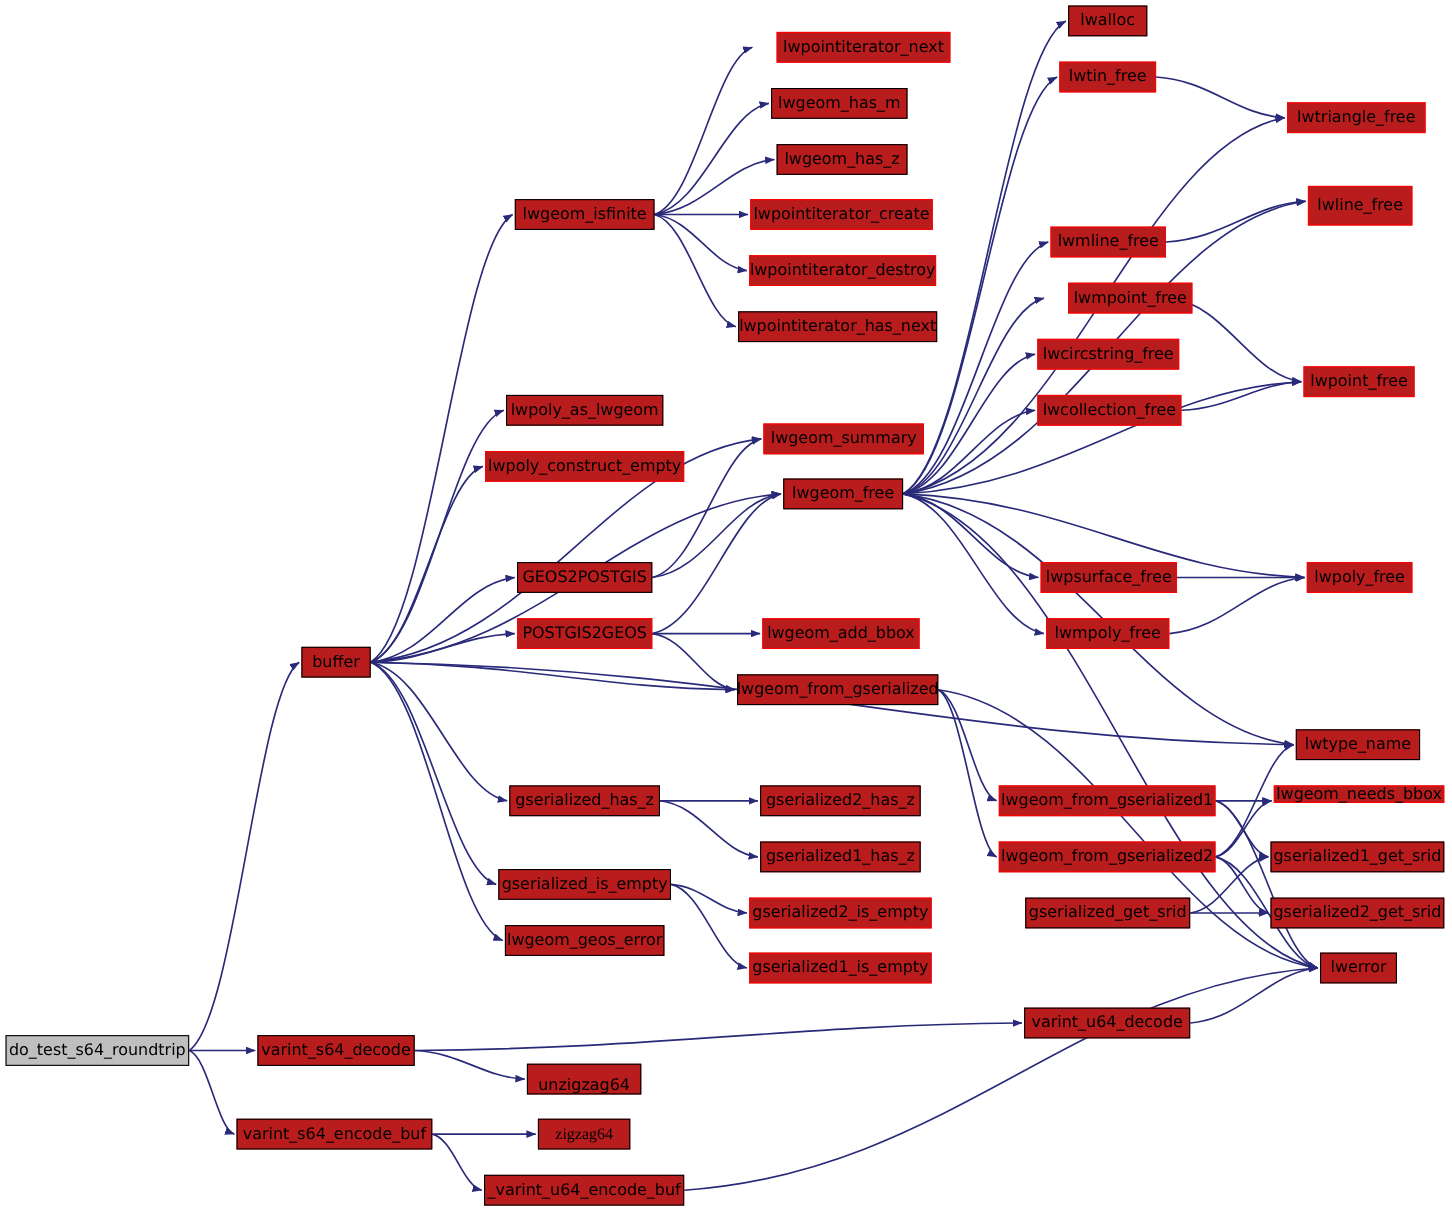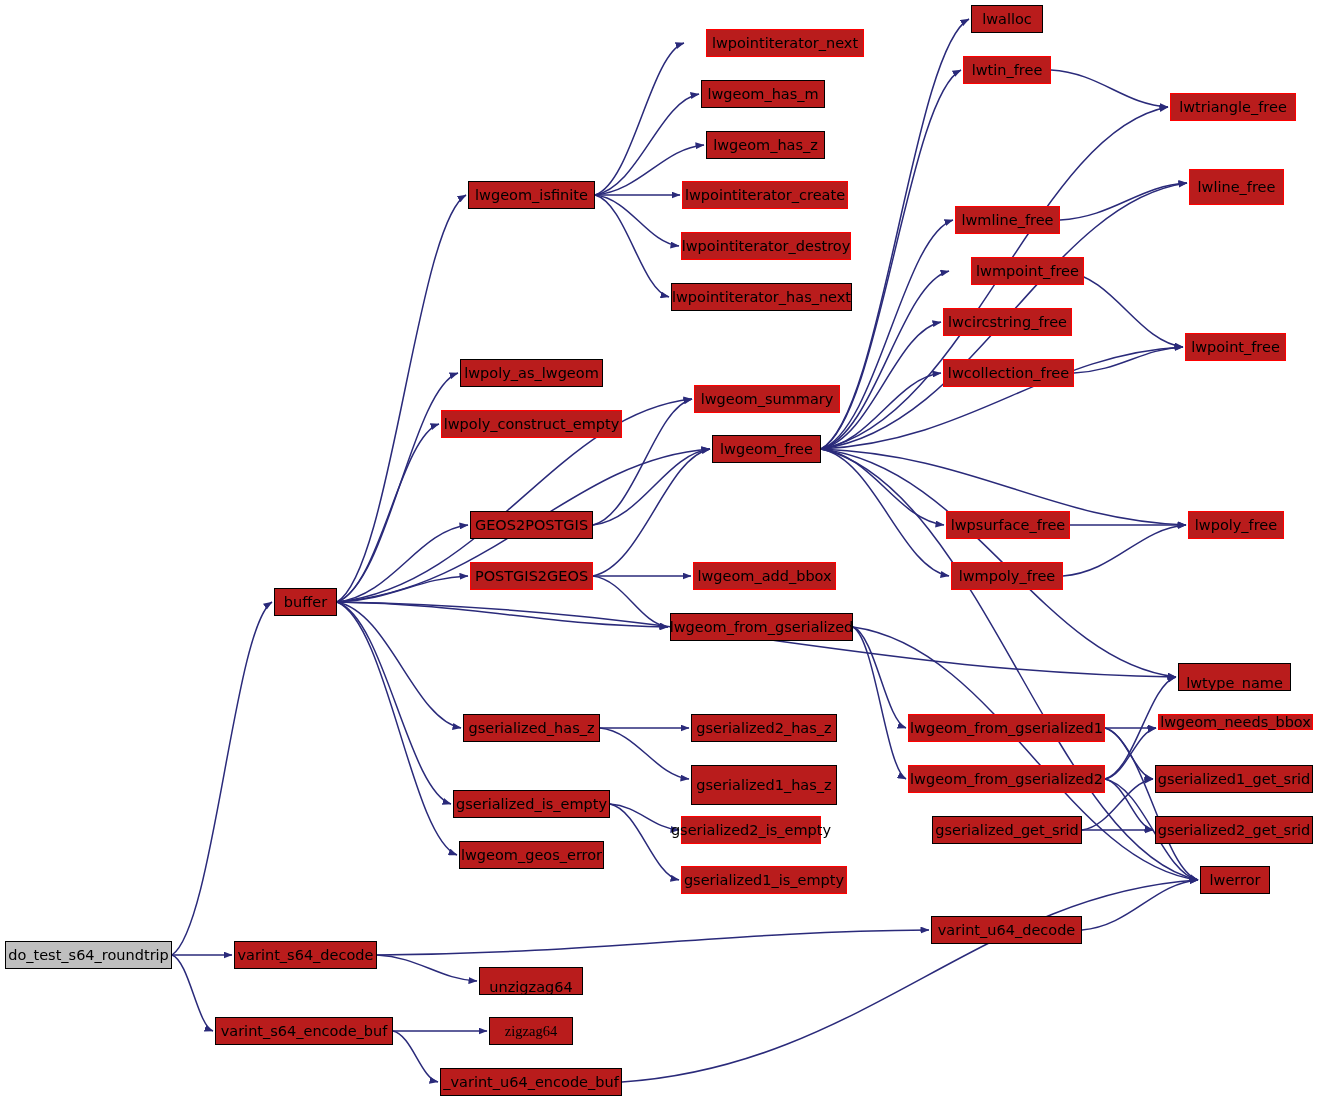--- a/index.html
+++ b/index.html
@@ -202,24 +202,24 @@
       </div>
       <div class="node red" style="left: 693px; top: 562px; width: 143px; height: 28px;">
         <span class="node-label">lwgeom_add_bbox</span>
       </div>
       <div class="node" style="left: 670px; top: 613px; width: 183px; height: 28px;">
         <span class="node-label">lwgeom_from_gserialized</span>
       </div>
       <div class="node" style="left: 691px; top: 714px; width: 146px; height: 28px;">
         <span class="node-label">gserialized2_has_z</span>
       </div>
-      <div class="node" style="left: 691px; top: 765px; width: 146px; height: 40px;">
+      <div class="node" style="left: 691px; top: 765px; width: 146px; height: 28px;">
         <span class="node-label">gserialized1_has_z</span>
       </div>
-      <div class="node red" style="left: 681px; top: 816px; width: 140px; height: 28px;">
+      <div class="node red" style="left: 681px; top: 816px; width: 166px; height: 28px;">
         <span class="node-label">gserialized2_is_empty</span>
       </div>
       <div class="node red" style="left: 681px; top: 866px; width: 166px; height: 28px;">
         <span class="node-label">gserialized1_is_empty</span>
       </div>
       <div class="node" style="left: 971px; top: 5px; width: 72px; height: 28px;">
         <span class="node-label">lwalloc</span>
       </div>
       <div class="node red" style="left: 963px; top: 56px; width: 88px; height: 28px;">
         <span class="node-label">lwtin_free</span>
@@ -256,21 +256,21 @@
       </div>
       <div class="node red" style="left: 1189px; top: 169px; width: 95px; height: 36px;">
         <span class="node-label">lwline_free</span>
       </div>
       <div class="node red" style="left: 1185px; top: 333px; width: 101px; height: 28px;">
         <span class="node-label">lwpoint_free</span>
       </div>
       <div class="node red" style="left: 1188px; top: 511px; width: 96px; height: 28px;">
         <span class="node-label">lwpoly_free</span>
       </div>
-      <div class="node" style="left: 1178px; top: 663px; width: 113px; height: 28px; align-items: flex-end;">
+      <div class="node" style="left: 1178px; top: 663px; width: 113px; height: 28px;">
         <span class="node-label">lwtype_name</span>
       </div>
       <div class="node red" style="left: 1158px; top: 714px; width: 155px; height: 16px; text-align: center;">
         <span class="node-label">lwgeom_needs_bbox</span>
       </div>
       <div class="node" style="left: 1155px; top: 765px; width: 158px; height: 28px;">
         <span class="node-label">gserialized1_get_srid</span>
       </div>
       <div class="node" style="left: 1155px; top: 816px; width: 158px; height: 28px;">
         <span class="node-label">gserialized2_get_srid</span>

